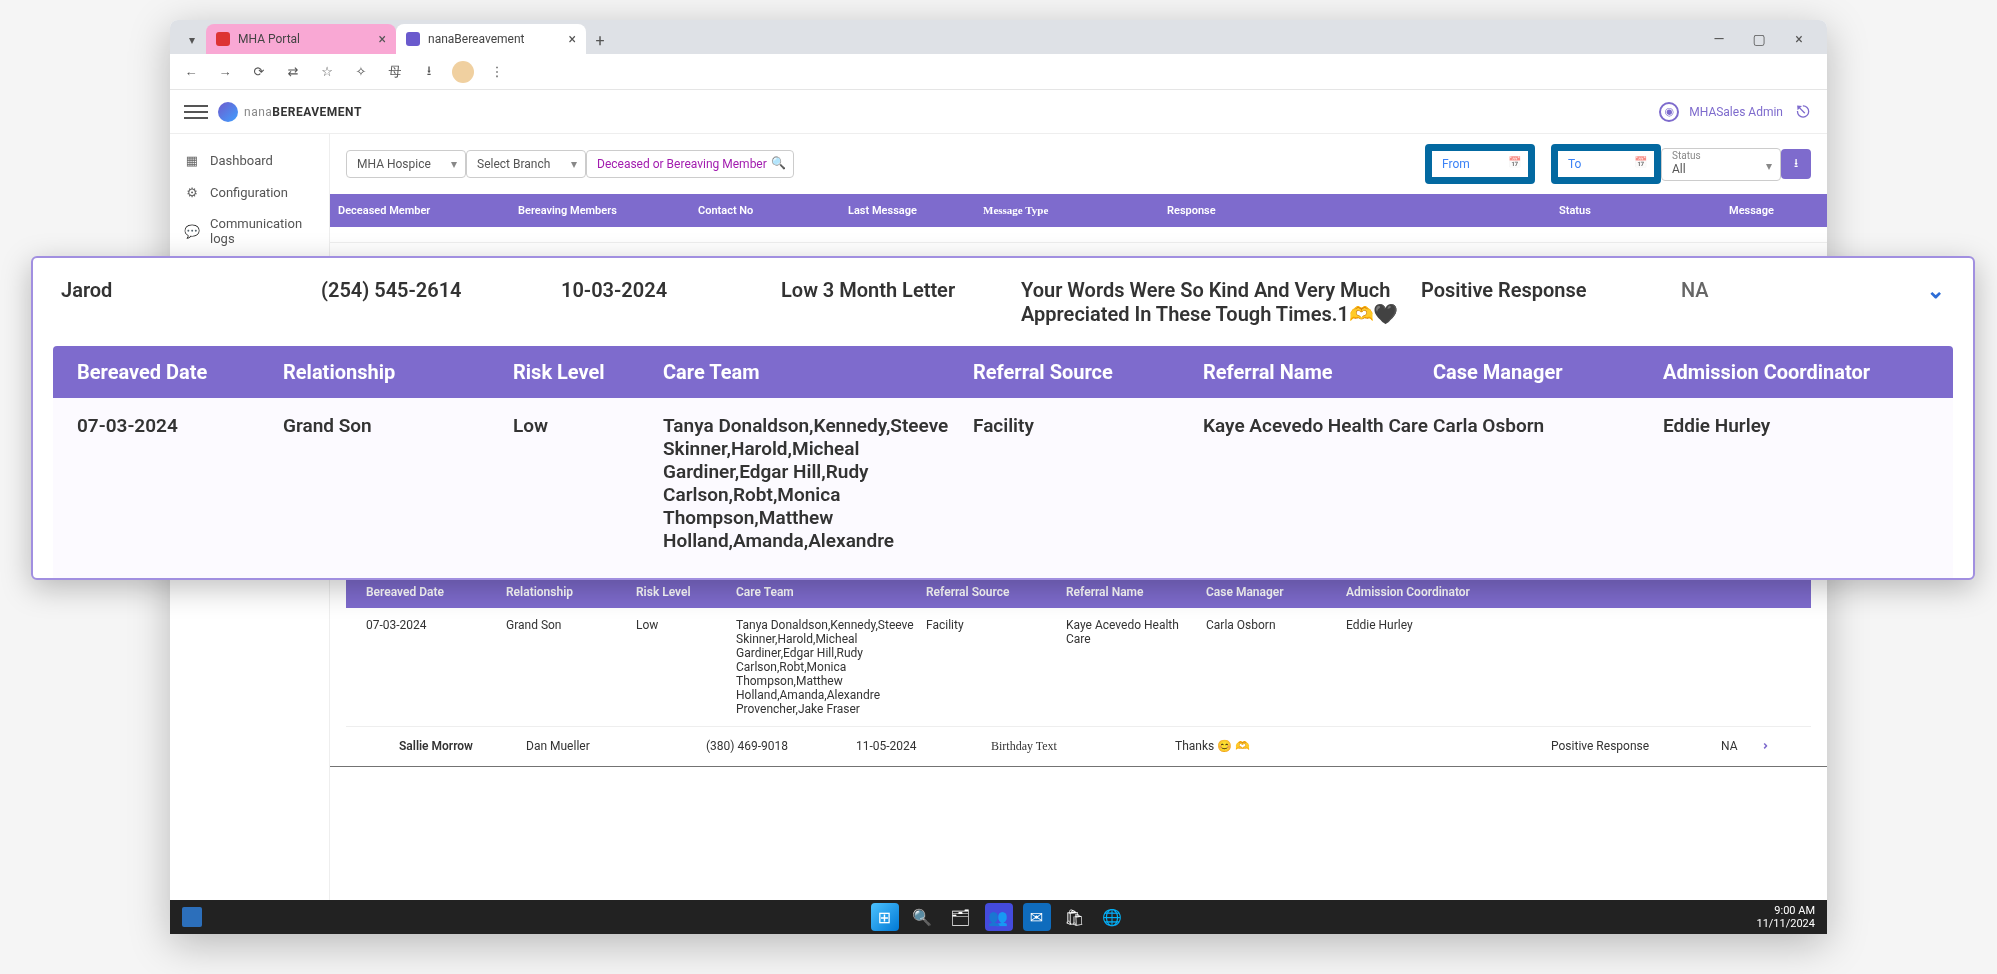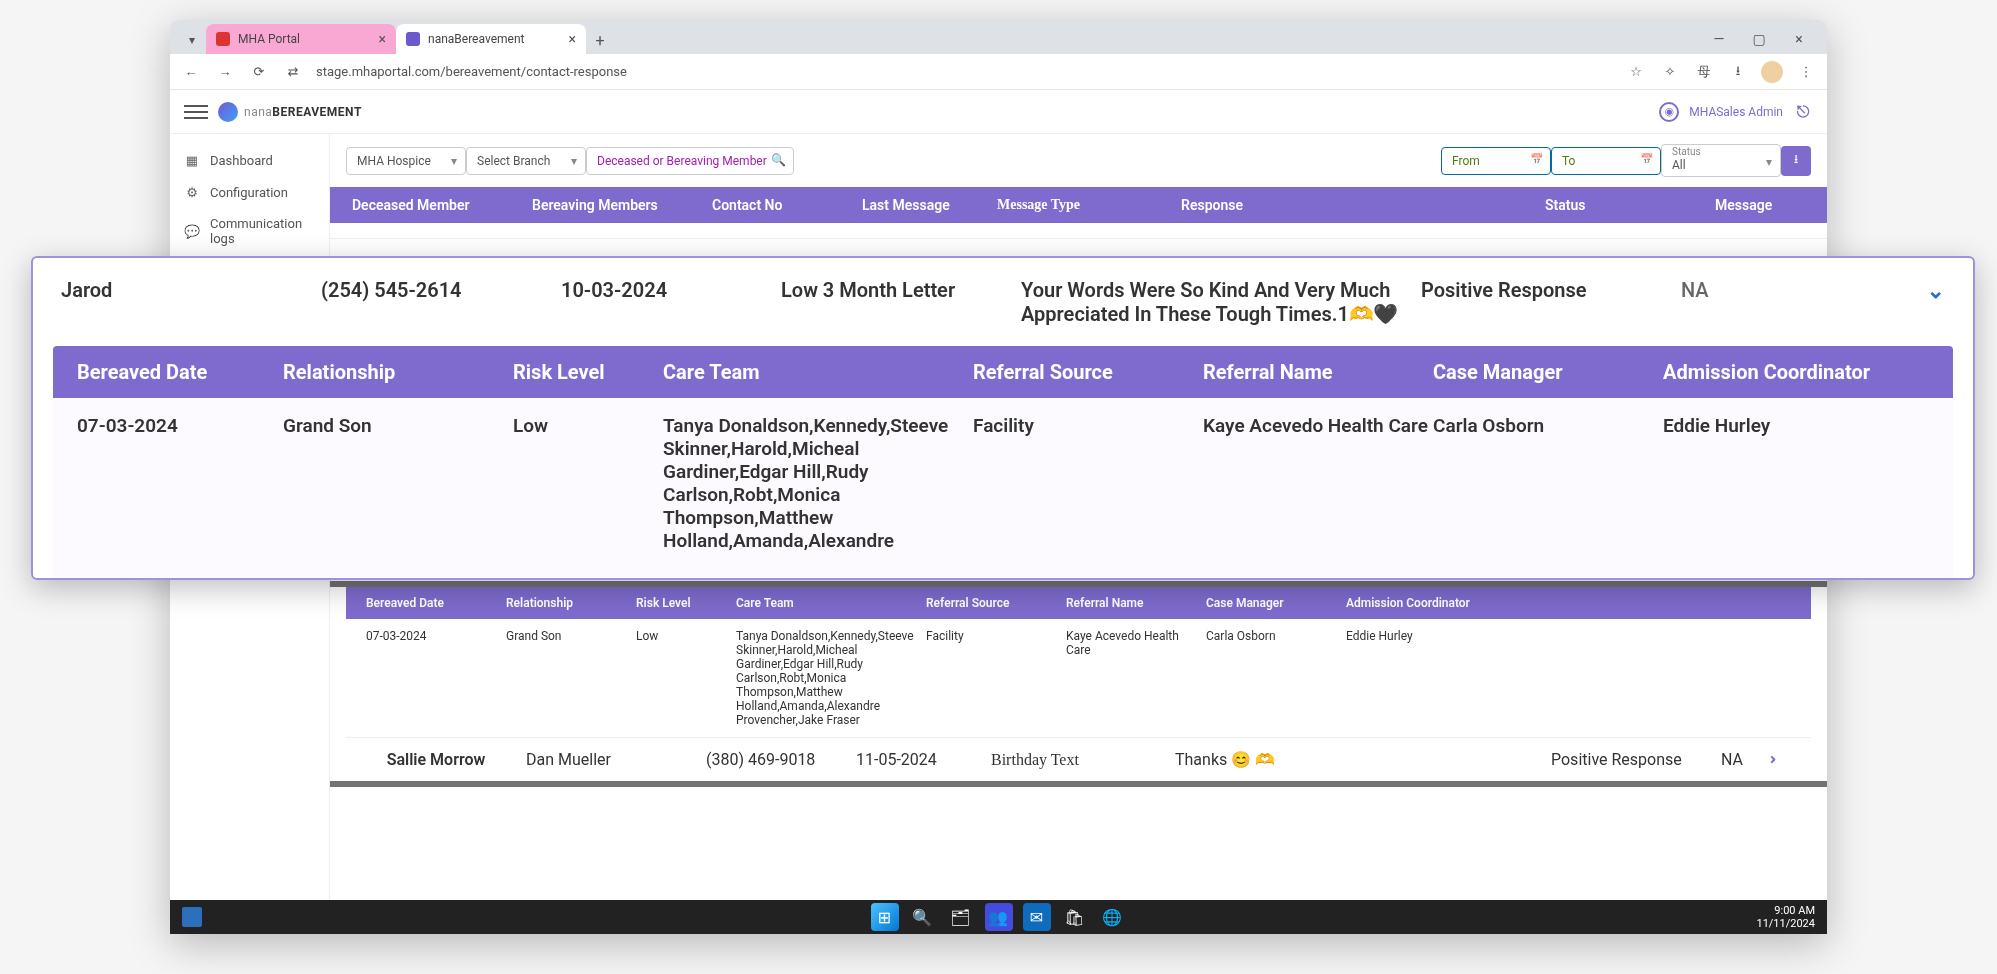--- a/index.html
+++ b/index.html
@@ -44,41 +44,41 @@
   .side-icon{width:16px;height:16px;display:inline-flex;align-items:center;justify-content:center;color:#666;}
   .side-bottom{margin-top:auto;border-top:1px solid #eee;}
 
   .main{flex:1;display:flex;flex-direction:column;min-width:0;}
   .filters{display:flex;align-items:center;gap:0;padding:10px 16px;font-size:12px;color:#555;}
   .select{border:1px solid #ccc;border-radius:4px;padding:6px 24px 6px 10px;background:#fff;position:relative;min-width:120px;}
   .select:after{content:"▾";position:absolute;right:8px;top:6px;color:#888;}
   .search-box{border:1px solid #ccc;border-radius:4px;padding:6px 26px 6px 10px;position:relative;min-width:205px;color:#a21caf;}
   .search-box:after{content:"🔍";position:absolute;right:6px;top:5px;font-size:12px;}
   .spacer{flex:1;}
-  .date-input{border:1px solid #0369a1;border-radius:4px;padding:6px 26px 6px 10px;min-width:110px;color:#4d7c0f;position:relative;}
+  .date-input{border:7px solid #0369a1;border-radius:4px;padding:6px 26px 6px 10px;min-width:110px;color:#3b82f6;position:relative;margin-left:16px;}
   .date-input:after{content:"📅";position:absolute;right:6px;top:5px;font-size:11px;opacity:.6;}
   .status-wrap{border:1px solid #ccc;border-radius:4px;padding:2px 26px 4px 10px;min-width:120px;position:relative;}
   .status-wrap .lbl{font-size:10px;color:#888;position:relative;top:-1px;}
   .status-wrap:after{content:"▾";position:absolute;right:8px;top:10px;color:#888;}
   .dl-btn{width:30px;height:30px;border-radius:4px;background:#7e6bcd;color:#fff;display:flex;align-items:center;justify-content:center;}
 
-  .grid-header{background:#7e6bcd;color:#fff;display:flex;padding:10px 22px;font-size:14px;font-weight:600;}
+  .grid-header{background:#7e6bcd;color:#fff;display:flex;padding:10px 8px;font-size:11px;font-weight:600;}
   .c-deceased{width:180px;}
   .c-bereaving{width:180px;}
   .c-contact{width:150px;}
   .c-last{width:135px;}
   .c-type{width:184px;font-family:Liberation Serif, serif;}
   .c-resp{flex:1;min-width:250px;}
   .c-status{width:170px;}
   .c-action{width:90px;}
 
   .grid-body{overflow:hidden;position:relative;}
   .gap-row{height:16px;border-bottom:1px solid #eee;}
 
-  .data-row{display:flex;padding:12px 16px;font-size:16px;border-bottom:6px solid #737373;align-items:flex-end;}
+  .data-row{display:flex;padding:12px 16px;font-size:12px;border-bottom:1px solid #737373;align-items:flex-start;}
   .chev{color:#7e6bcd;font-weight:bold;}
 
   .sub-header{background:#7e6bcd;color:#fff;display:flex;padding:9px 20px;font-size:12px;font-weight:600;margin:0 16px;}
   .sub-row{display:flex;padding:10px 20px;font-size:12px;margin:0 16px;border-bottom:1px solid #eee;align-items:flex-start;}
   .s-date{width:140px;}
   .s-rel{width:130px;}
   .s-risk{width:100px;}
   .s-care{width:190px;}
   .s-ref{width:140px;}
   .s-refn{width:140px;}
@@ -140,21 +140,20 @@
       <div class="win-btn">▢</div>
       <div class="win-btn">×</div>
     </div>
   </div>
 
   <div class="addr-bar">
     <span class="nav-btn">←</span>
     <span class="nav-btn">→</span>
     <span class="nav-btn">⟳</span>
     <span class="nav-btn">⇄</span>
-    <span class="url">stage.mhaportal.com/bereavement/contact-response</span>
     <span class="addr-icon">☆</span>
     <span class="addr-icon">✧</span>
     <span class="addr-icon">⺟</span>
     <span class="addr-icon">⭳</span>
     <span class="avatar-small"></span>
     <span class="addr-icon">⋮</span>
   </div>
 
   <div class="app-header">
     <div class="hamburger">

